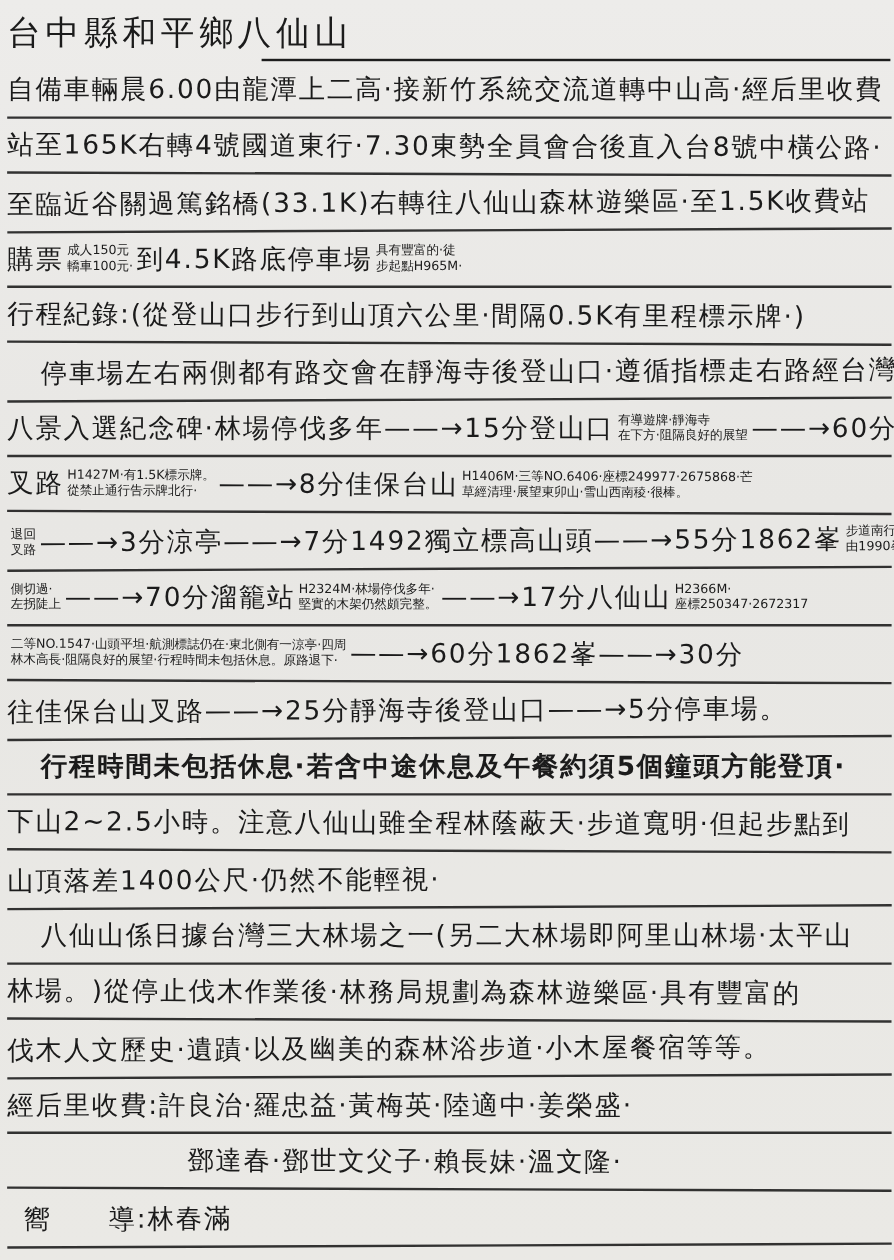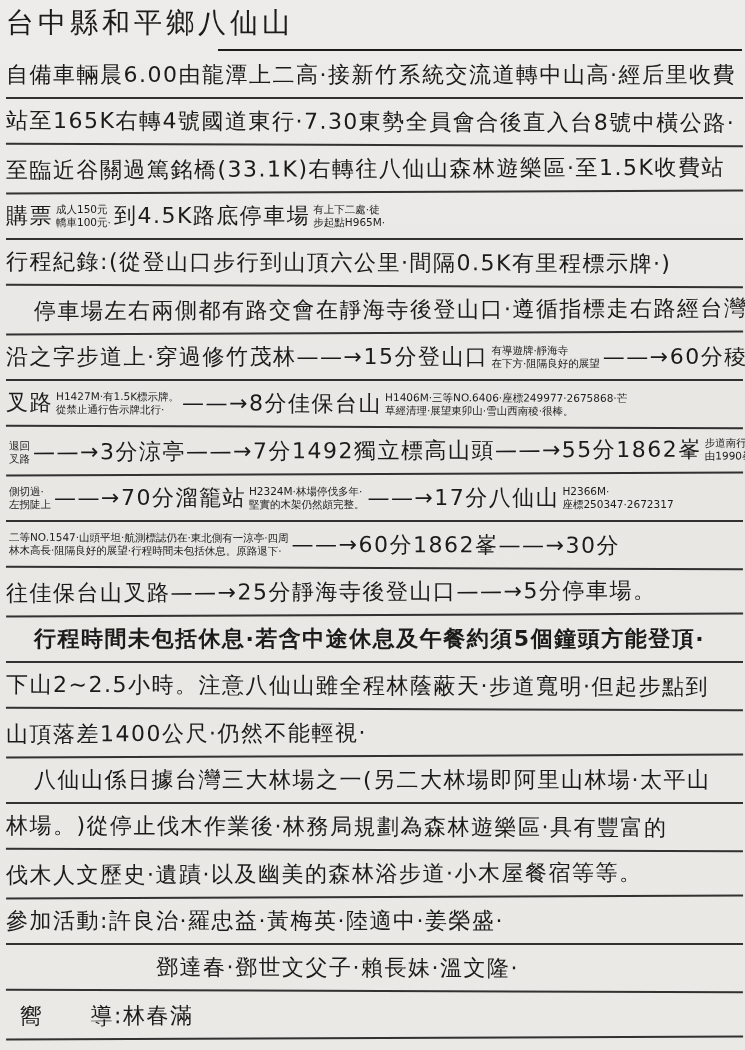--- a/index.html
+++ b/index.html
@@ -10,21 +10,21 @@
     background-image:linear-gradient(180deg,#edecea 0%,#e8e7e4 40%,#eae9e5 100%);
     font-family:"DejaVu Sans",sans-serif;
     color:#1b1b1b;
     overflow:hidden;
     box-sizing:border-box;
     padding:4px 0 0 6px;
   }
   .title-row{
     position:relative;
     height:48px;
-    display:flex;
+    display:flex;align-items:center;
     font-size:28px;letter-spacing:4px;
   }
   .title-rule{
     position:absolute;left:212px;right:3px;bottom:1px;
     border-bottom:2px solid #1d1d1d;
   }
   #lines .line{
     height:45px;
     display:flex;align-items:center;
     border-bottom:2px solid rgba(24,24,24,.88);
@@ -62,32 +62,32 @@
         <span class="seg">至臨近谷關過篤銘橋(33.1K)右轉往八仙山森林遊樂區·至1.5K收費站</span>
       </div>
       <div class="line">
         <span class="seg">購票</span>
         <span class="seg small2">
           <span>成人150元</span>
           <span>轎車100元·</span>
         </span>
         <span class="seg">到4.5K路底停車場</span>
         <span class="seg small2">
-          <span>有上下二處·徒</span>
+          <span>具有豐富的·徒</span>
           <span>步起點H965M·</span>
         </span>
       </div>
       <div class="line">
         <span class="seg">行程紀錄:(從登山口步行到山頂六公里·間隔0.5K有里程標示牌·)</span>
       </div>
       <div class="line" style="padding-left: 28px;">
         <span class="seg">停車場左右兩側都有路交會在靜海寺後登山口·遵循指標走右路經台灣</span>
       </div>
       <div class="line">
-        <span class="seg">沿之字步道上·穿過修竹茂林——→15分登山口</span>
+        <span class="seg">八景入選紀念碑·林場停伐多年——→15分登山口</span>
         <span class="seg small2">
           <span>有導遊牌·靜海寺</span>
           <span>在下方·阻隔良好的展望</span>
         </span>
         <span class="seg">——→60分稜線</span>
       </div>
       <div class="line">
         <span class="seg">叉路</span>
         <span class="seg small2">
           <span>H1427M·有1.5K標示牌。</span>
@@ -148,21 +148,21 @@
       <div class="line" style="padding-left: 28px; text-align: right;">
         <span class="seg">八仙山係日據台灣三大林場之一(另二大林場即阿里山林場·太平山</span>
       </div>
       <div class="line">
         <span class="seg">林場。)從停止伐木作業後·林務局規劃為森林遊樂區·具有豐富的</span>
       </div>
       <div class="line">
         <span class="seg">伐木人文歷史·遺蹟·以及幽美的森林浴步道·小木屋餐宿等等。</span>
       </div>
       <div class="line">
-        <span class="seg">參加活動:許良治·羅忠益·黃梅英·陸適中·姜榮盛·</span>
+        <span class="seg">經后里收費:許良治·羅忠益·黃梅英·陸適中·姜榮盛·</span>
       </div>
       <div class="line" style="padding-left: 150px;">
         <span class="seg">鄧達春·鄧世文父子·賴長妹·溫文隆·</span>
       </div>
       <div class="line" style="padding-left: 14px;">
         <span class="seg">嚮　　導:林春滿</span>
       </div>
       <div class="line" style="padding-left: 14px;">
         <span class="seg">紀　　錄:許重威</span>
       </div>

